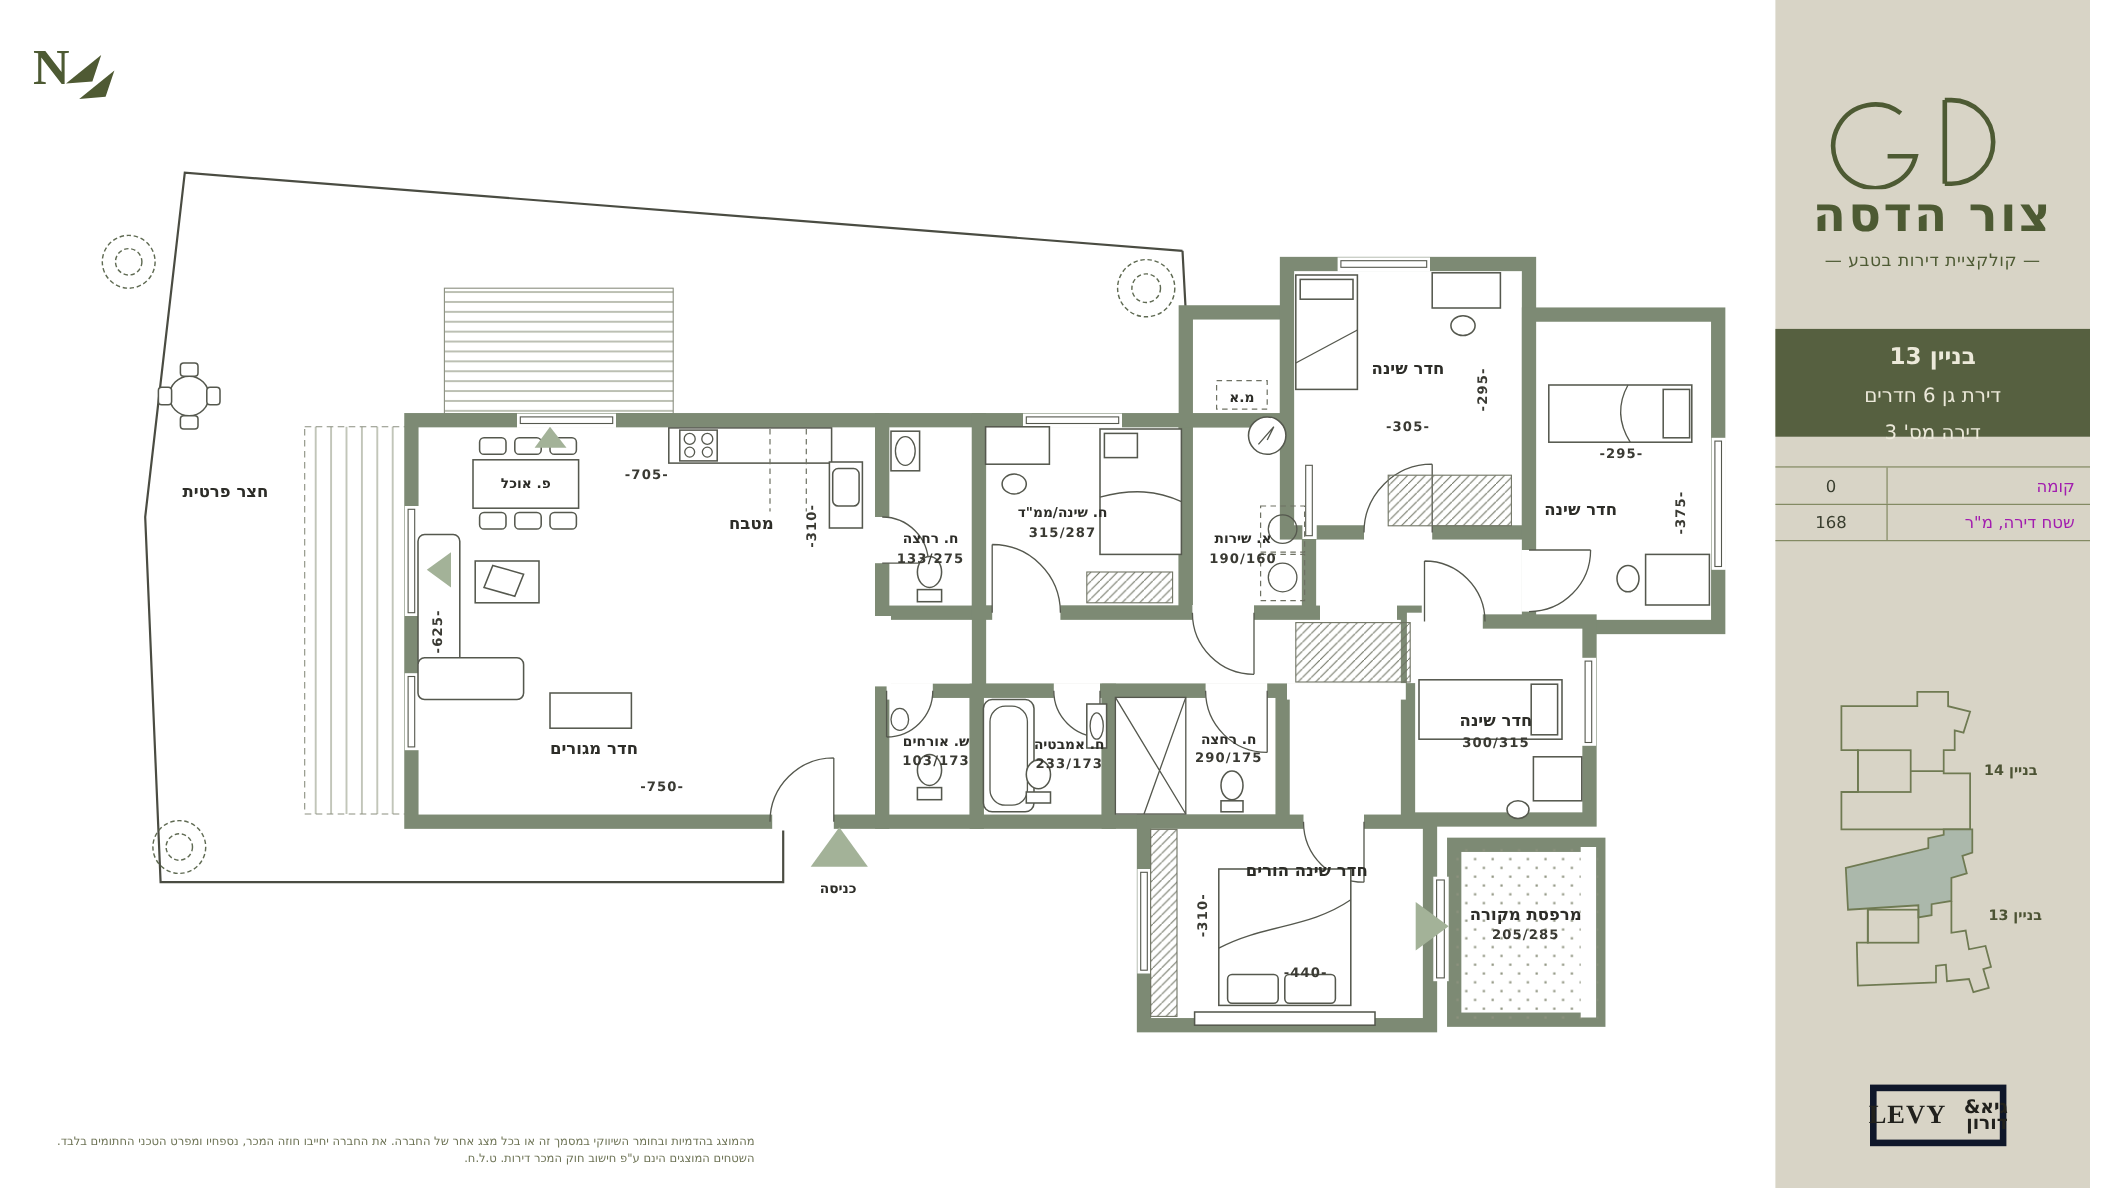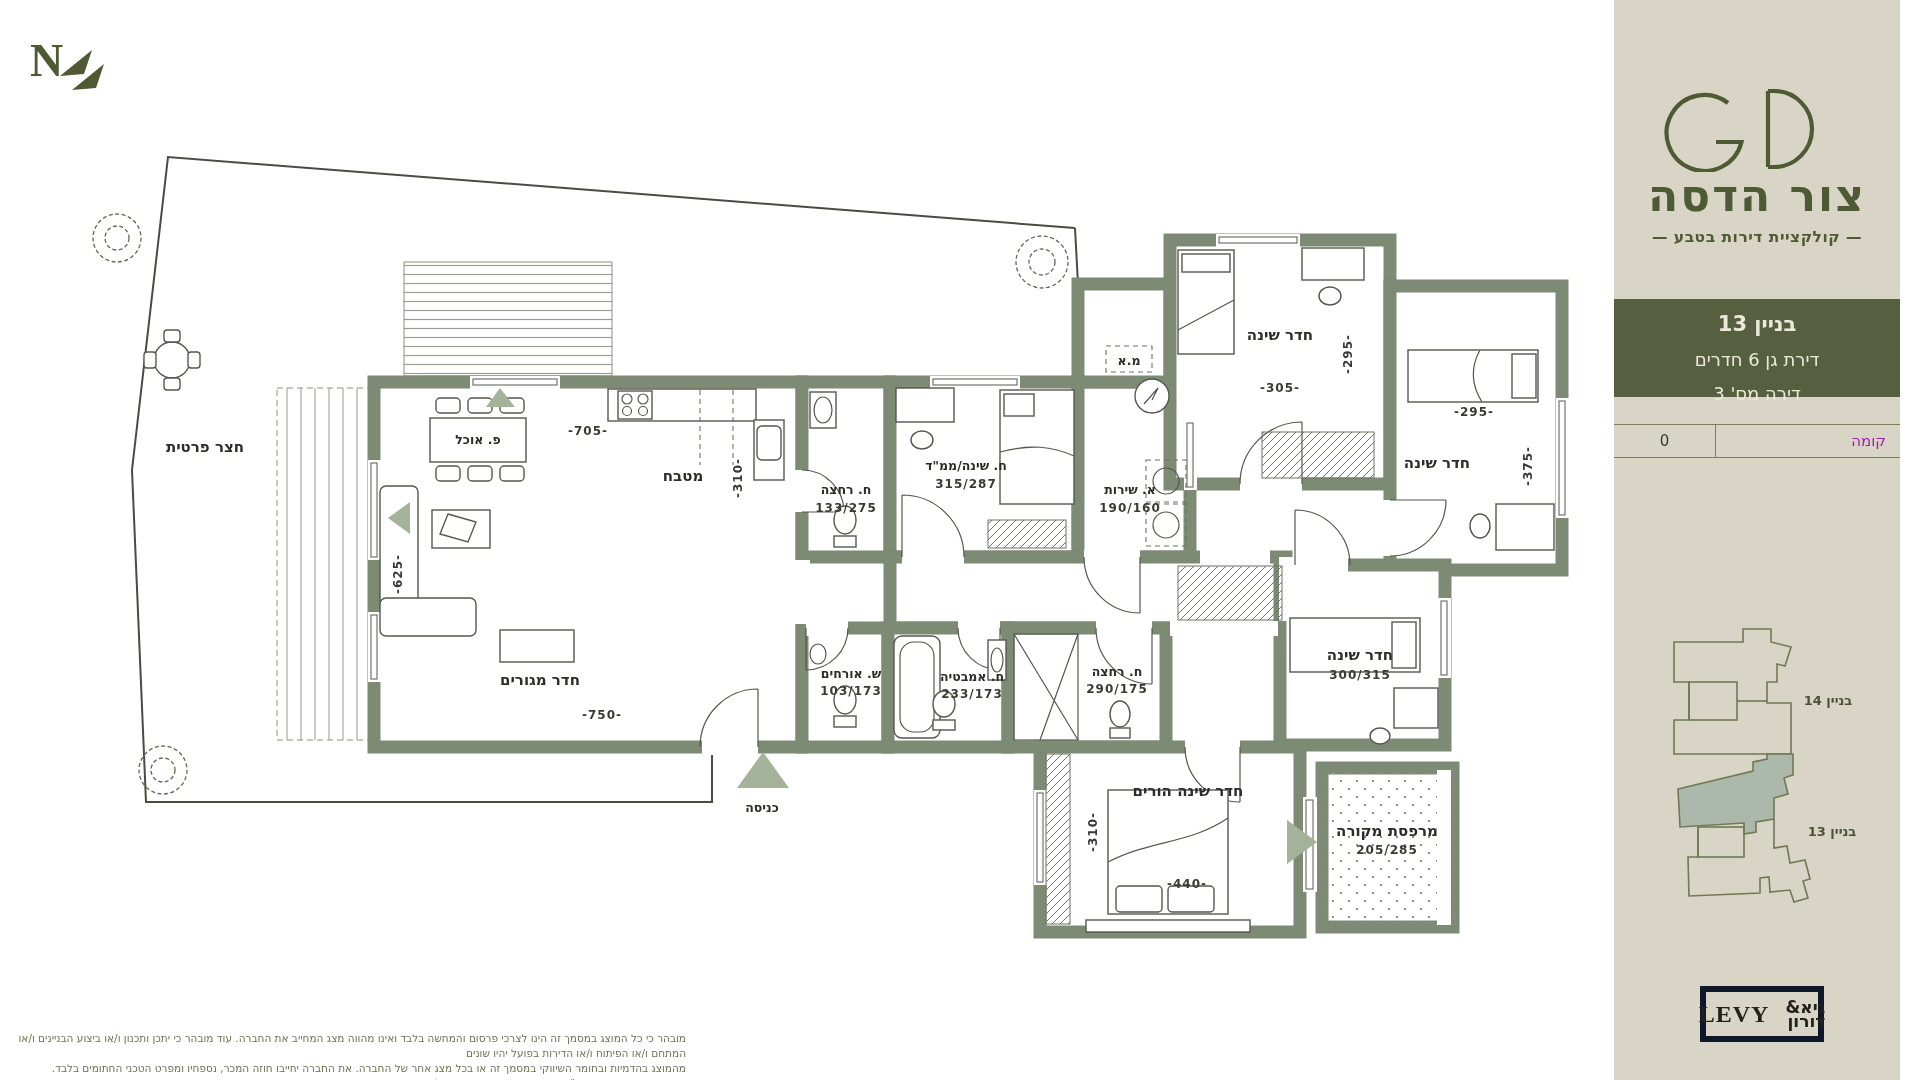--- a/index.html
+++ b/index.html
@@ -39,21 +39,21 @@
   
   #disclaimer{position:absolute;left:14px;top:1031px;width:672px;direction:rtl;
     text-align:right;font-size:10.5px;line-height:15px;color:#6d7355;}
 
   
   #sidebar{position:absolute;left:1614px;top:0;width:286px;height:1080px;background:var(--beige);}
   #logo-block{position:absolute;top:86px;left:0;width:100%;text-align:center;color:var(--olive-dark);}
   #brand-title{position:absolute;top:170px;width:100%;text-align:center;direction:rtl;
     font-size:44px;font-weight:700;letter-spacing:2px;color:var(--olive-dark);}
   #brand-subtitle{position:absolute;top:228px;width:100%;text-align:center;direction:rtl;
-    font-size:15.5px;font-weight:700;letter-spacing:.5px;color:var(--olive-dark);}
+    font-size:15.5px;font-weight:400;letter-spacing:.5px;color:var(--olive-dark);}
   #unit-box{position:absolute;top:299px;left:0;width:100%;height:98px;background:var(--olive-box);
     color:#ece9da;text-align:center;direction:rtl;padding-top:12px;}
   #unit-box .b{font-size:21px;font-weight:700;line-height:26px;}
   #unit-box .s{font-size:18px;line-height:23px;margin-top:11px;}
   #spec-table{position:absolute;top:424px;left:0;width:100%;direction:ltr;}
   .spec-row{display:grid;grid-template-columns:102px 1fr;height:34px;
     border-top:1px solid var(--tbl-border);}
   .spec-row:last-child{border-bottom:1px solid var(--tbl-border);}
   .spec-val{display:flex;align-items:center;justify-content:center;font-size:15px;
     color:#3b3f30;border-right:1px solid var(--tbl-border);}
@@ -334,21 +334,20 @@
       <text class="dim" x="1117" y="693">290/175</text>
       <text class="roomlabel" x="1188" y="796">חדר שינה הורים</text>
       <text class="dim" x="1187" y="888">-440-</text>
       <text class="dim" x="1097" y="832" transform="rotate(-90 1097 832)">-310-</text>
       <text class="roomlabel" x="1387" y="836">מרפסת מקורה</text>
       <text class="dim" x="1387" y="854">205/285</text>
     </g>
   </svg>
 
   <div id="disclaimer">
-    <div>מובהר כי כל המוצג במסמך זה הינו לצרכי פרסום והמחשה בלבד ואינו מהווה מצג המחייב את החברה. עוד מובהר כי יתכן ותכנון ו/או ביצוע הבניינים ו/או המתחם ו/או הפיתוח ו/או הדירות בפועל יהיו שונים</div>
     <div>מהמוצג בהדמיות ובחומר השיווקי במסמך זה או בכל מצג אחר של החברה. את החברה יחייבו חוזה המכר, נספחיו ומפרט הטכני החתומים בלבד. השטחים המוצגים הינם ע"פ חישוב חוק המכר דירות. ט.ל.ח.</div>
   </div>
 
   <aside id="sidebar">
 
     <div id="logo-block">
       <svg width="210" height="86" viewBox="0 0 210 86">
         <path d="M76,17 A38,38 0 1 0 89.5,56 L64,56" fill="none" stroke="#4d5a33" stroke-width="4.2"></path>
         <path d="M116,5 V81 M116,5 H122 A38,38 0 0 1 122,81 H116" fill="none" stroke="#4d5a33" stroke-width="4.2"></path>
       </svg>
@@ -359,20 +358,24 @@
     <div id="unit-box">
       <div class="b">בניין 13</div>
       <div class="s">דירת גן 6 חדרים</div>
       <div class="s">דירה מס' 3</div>
     </div>
 
     <div id="spec-table">
       <div class="spec-row">
         <div class="spec-val">0</div>
         <div class="spec-label">קומה</div>
+      </div>
+      <div class="spec-row">
+        <div class="spec-val">168</div>
+        <div class="spec-label">שטח דירה, מ"ר</div>
       </div>
     </div>
 
     <svg id="site-svg" width="270" height="305" viewBox="0 0 270 305">
 
       <path class="site-line" d="M42,34 L111,34 L111,21 L139,21 L139,34 L159,39 L153,58 L145,56 L145,74 L135,74 L135,95 L159,95 L159,146 L42,146 L42,112 L57,112 L57,74 L42,74 Z"></path>
       <rect class="site-line" x="57" y="74" width="48" height="38"></rect>
       <line class="site-line" x1="105" y1="93" x2="135" y2="93"></line>
       <text class="site-label" x="196" y="97">בניין 14</text>
 

